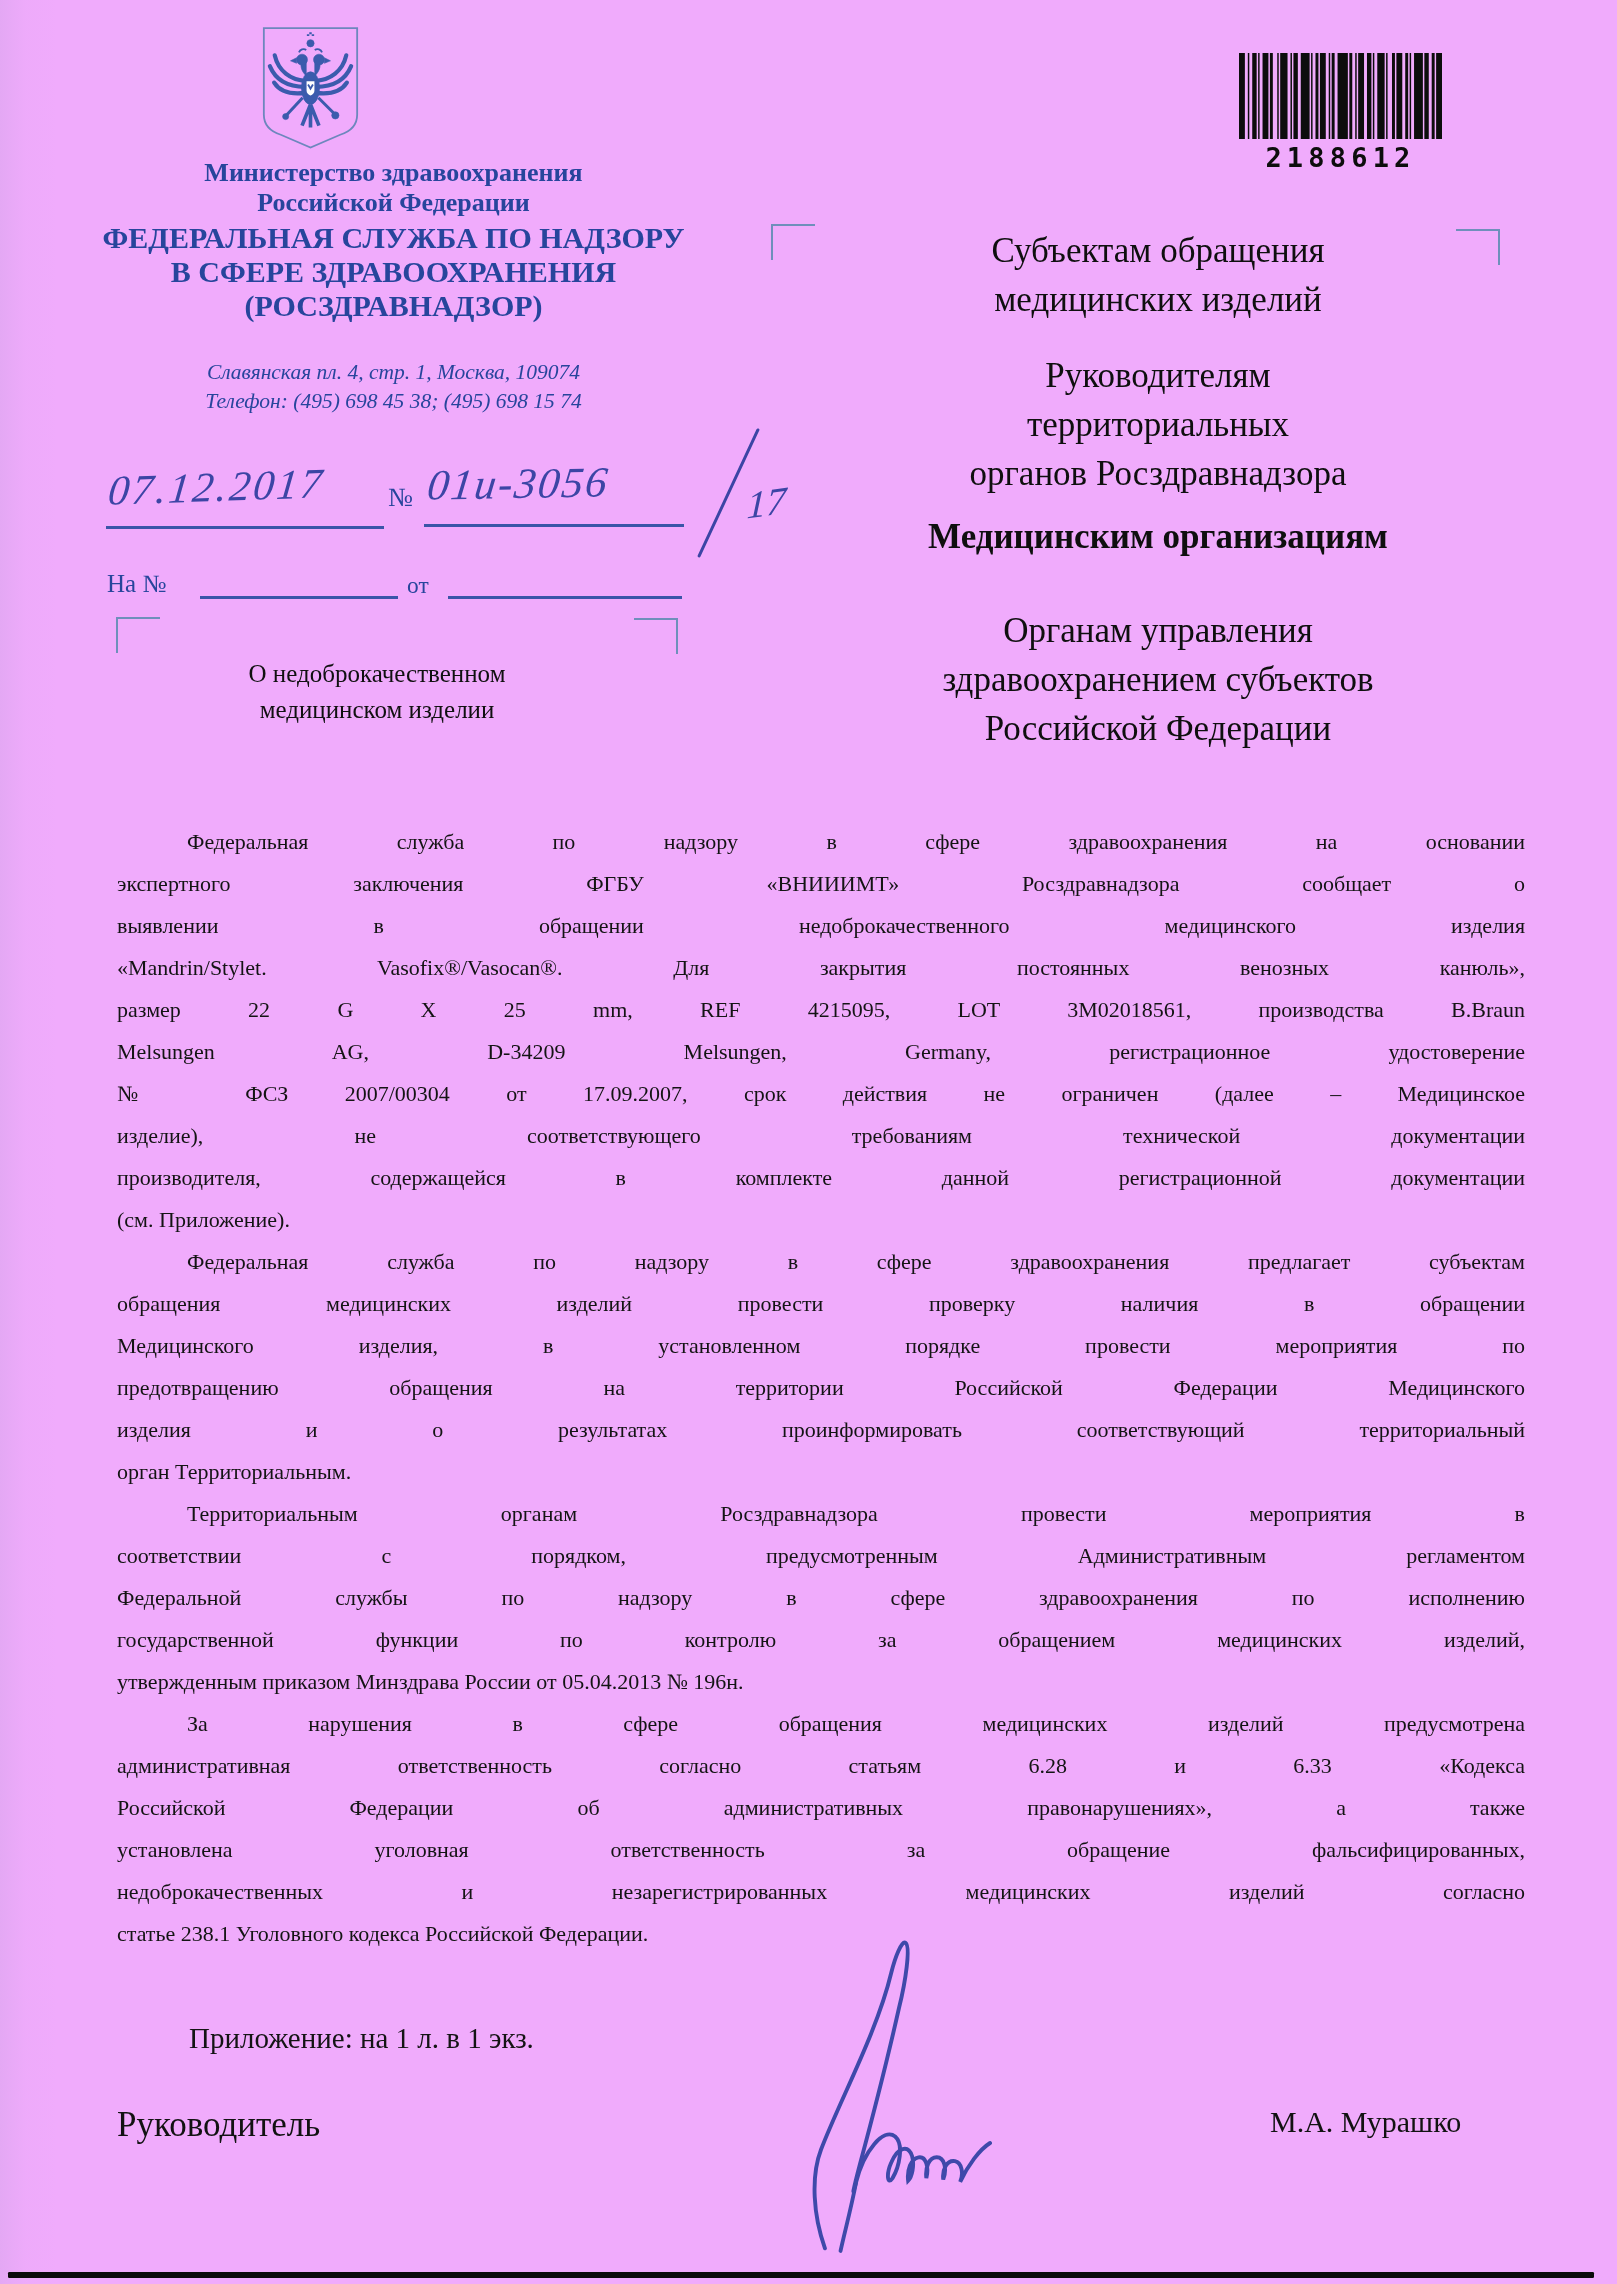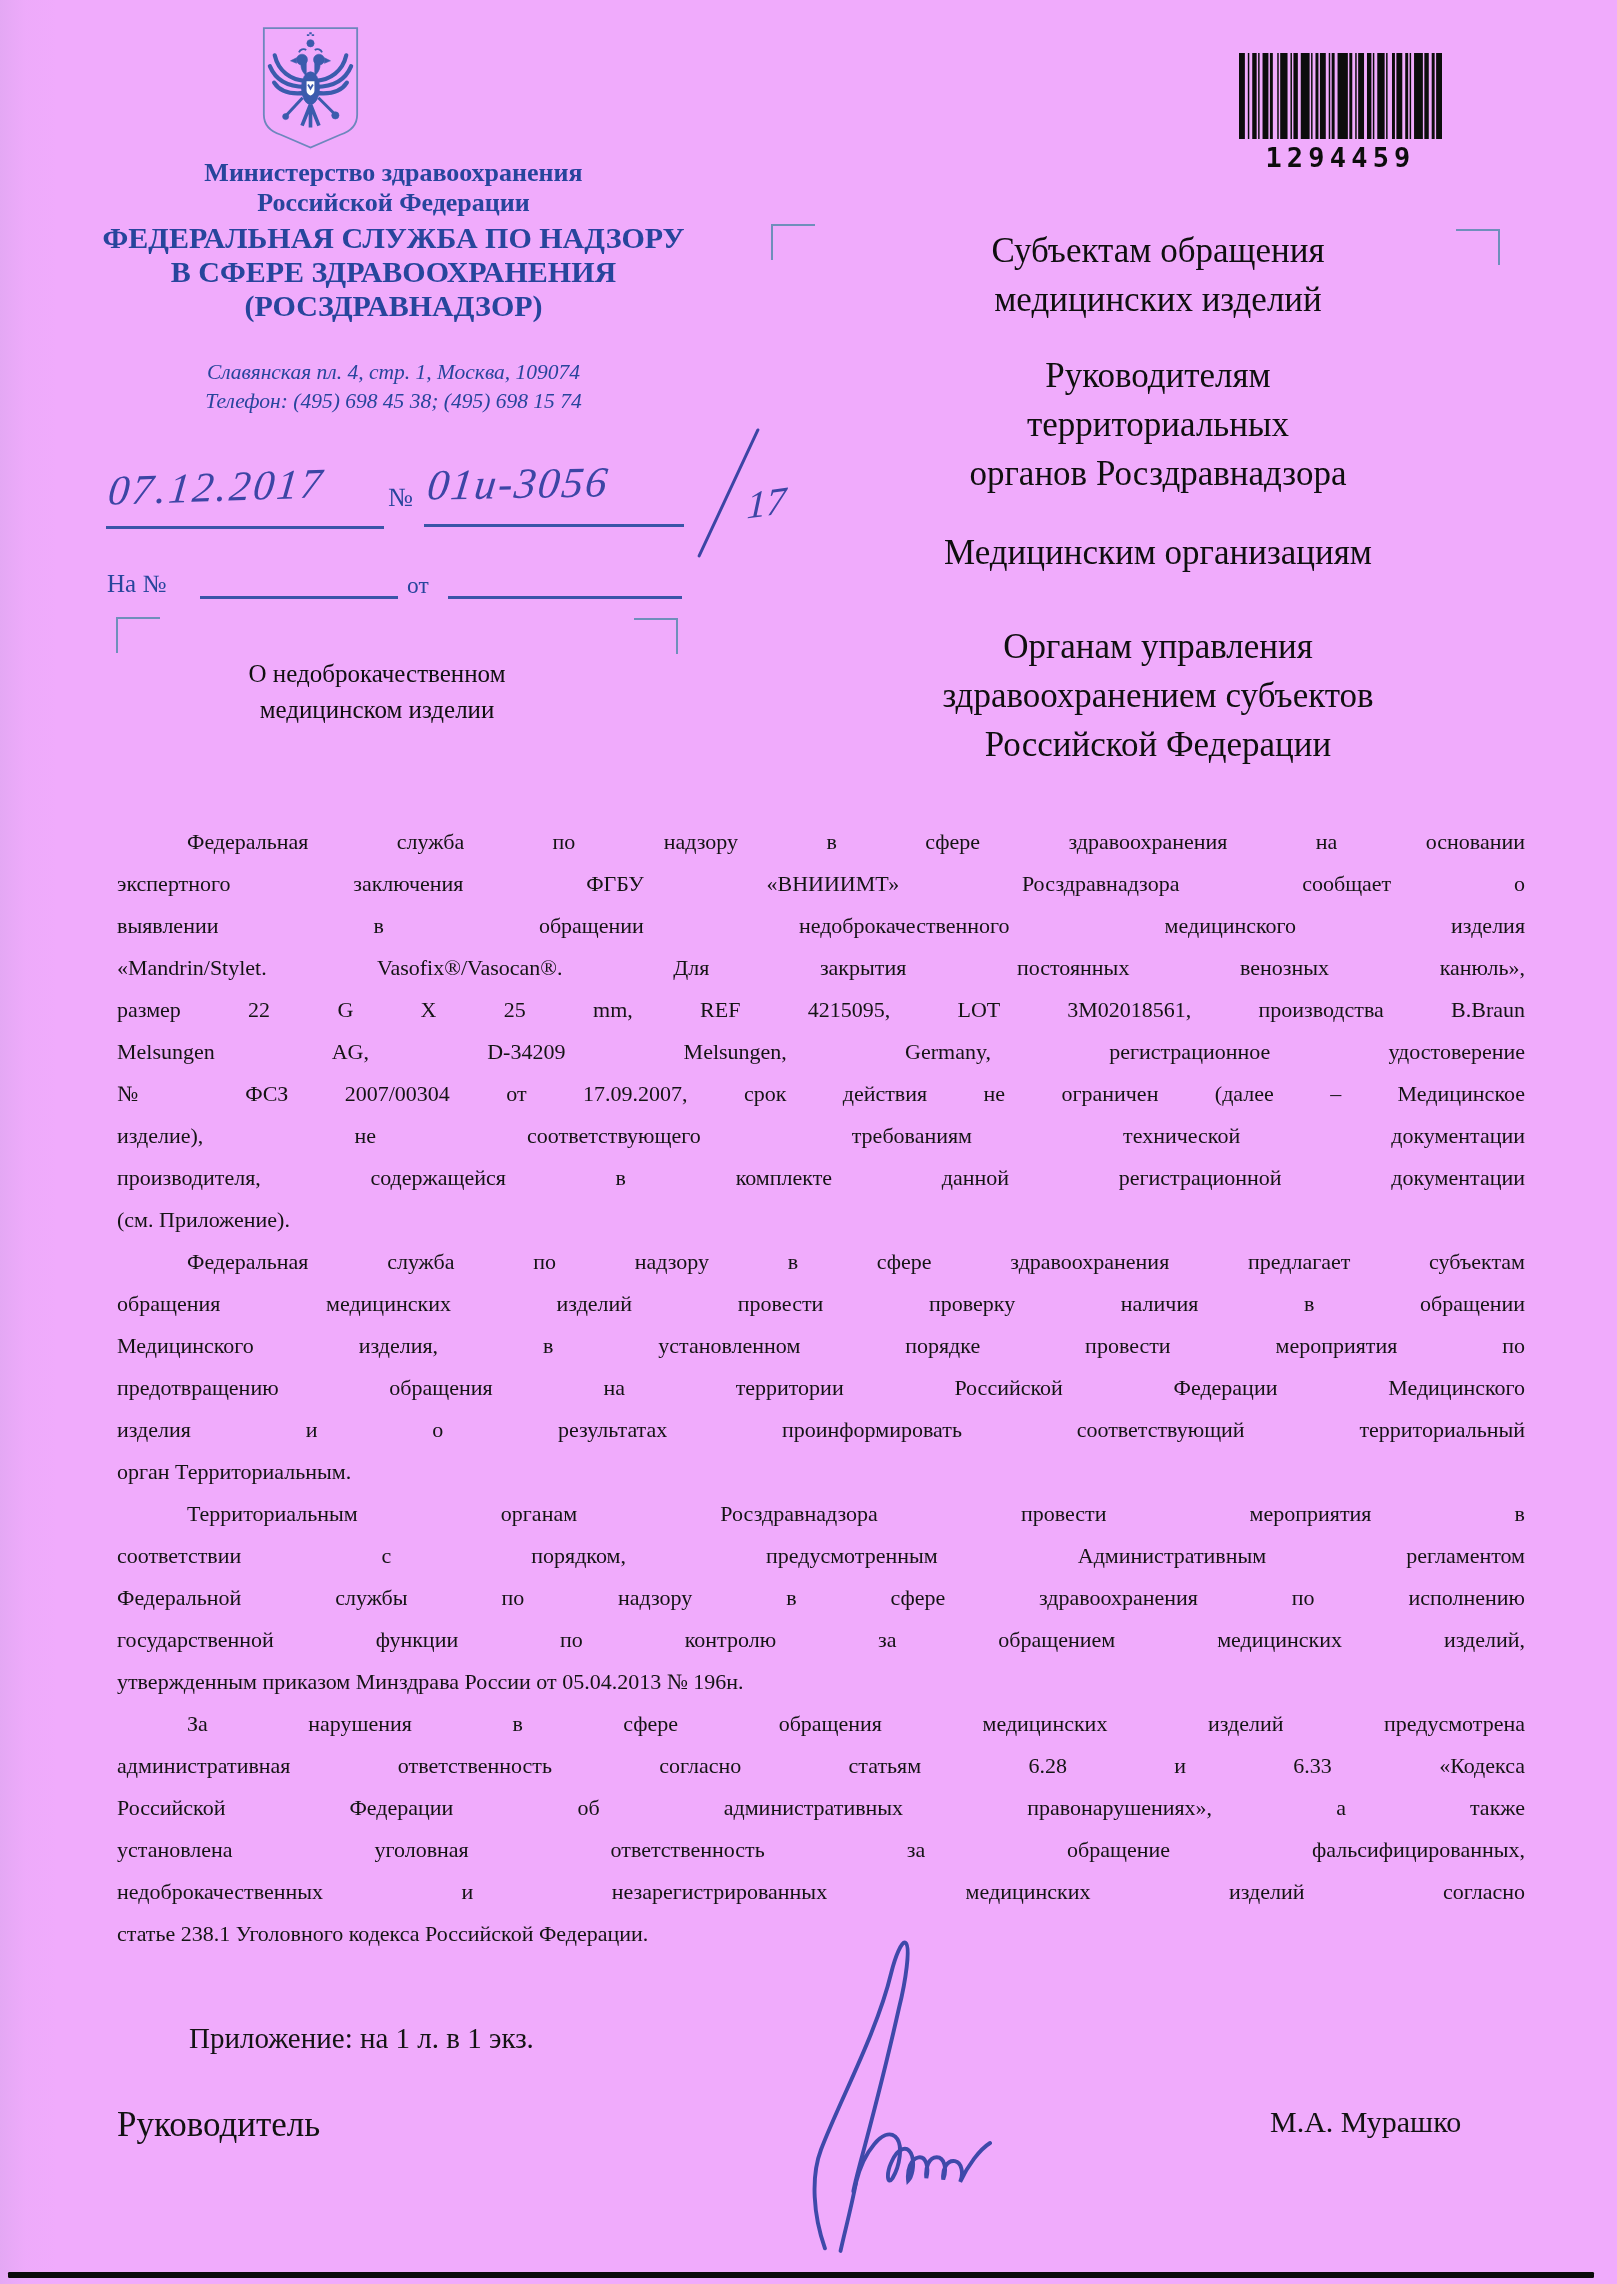--- a/index.html
+++ b/index.html
@@ -47,21 +47,21 @@
   .corner.tr{border-top:2px solid var(--mark-blue,#6f8fbb);border-right:2px solid var(--mark-blue,#6f8fbb);}
   .m-subj-l{left:116px;top:617px;}
   .m-subj-r{left:634px;top:618px;}
   .m-rec-l{left:771px;top:224px;}
   .m-rec-r{left:1456px;top:229px;}
   
   .subject{left:195px;top:656px;width:364px;text-align:center;font-size:25px;line-height:36px;color:#101010;}
   
   .recipients{left:839px;top:226px;width:638px;text-align:center;font-size:35px;line-height:49px;color:#0f0f0f;}
   .rblock + .rblock{margin-top:27px;}
-  .rblock:nth-child(3){margin-top:30px;}
+  .rblock:nth-child(3){margin-top:14px;font-weight:bold;}
   .rblock:nth-child(4){margin-top:45px;}
   
   .body-text{left:117px;top:821px;width:1408px;font-size:22px;line-height:42px;color:#141414;}
   .bline{text-align:justify;text-align-last:justify;white-space:normal;}
   .bline.first{text-indent:70px;}
   .bline.last{text-align-last:left;}
   
   .attachment{left:189px;top:2022px;font-size:29px;color:#141414;}
   .signer-title{left:117px;top:2105px;font-size:35px;color:#121212;}
   .signer-name{left:1270px;top:2105px;font-size:30px;color:#121212;}
@@ -150,21 +150,21 @@
         <rect x="100" y="0" width="1" height="100" fill="#0d0d0d"></rect>
         <rect x="104" y="0" width="2" height="100" fill="#0d0d0d"></rect>
         <rect x="107" y="0" width="4" height="100" fill="#0d0d0d"></rect>
         <rect x="113" y="0" width="2" height="100" fill="#0d0d0d"></rect>
         <rect x="116" y="0" width="1" height="100" fill="#0d0d0d"></rect>
         <rect x="119" y="0" width="6" height="100" fill="#0d0d0d"></rect>
         <rect x="126" y="0" width="3" height="100" fill="#0d0d0d"></rect>
         <rect x="131" y="0" width="2" height="100" fill="#0d0d0d"></rect>
         <rect x="134" y="0" width="4" height="100" fill="#0d0d0d"></rect>
       </svg>
-    <div class="barcode-num">1294459</div>
+    <div class="barcode-num">2188612</div>
   </div>
 
   <div class="abs hand hw-date">07.12.2017</div>
   <div class="abs u-line u-date"></div>
   <div class="abs no-sign">№</div>
   <div class="abs hand hw-number">01и-3056</div>
   <div class="abs u-line u-num"></div>
   <div class="abs hw-slash"></div>
   <div class="abs hand hw-suffix">17</div>
 

